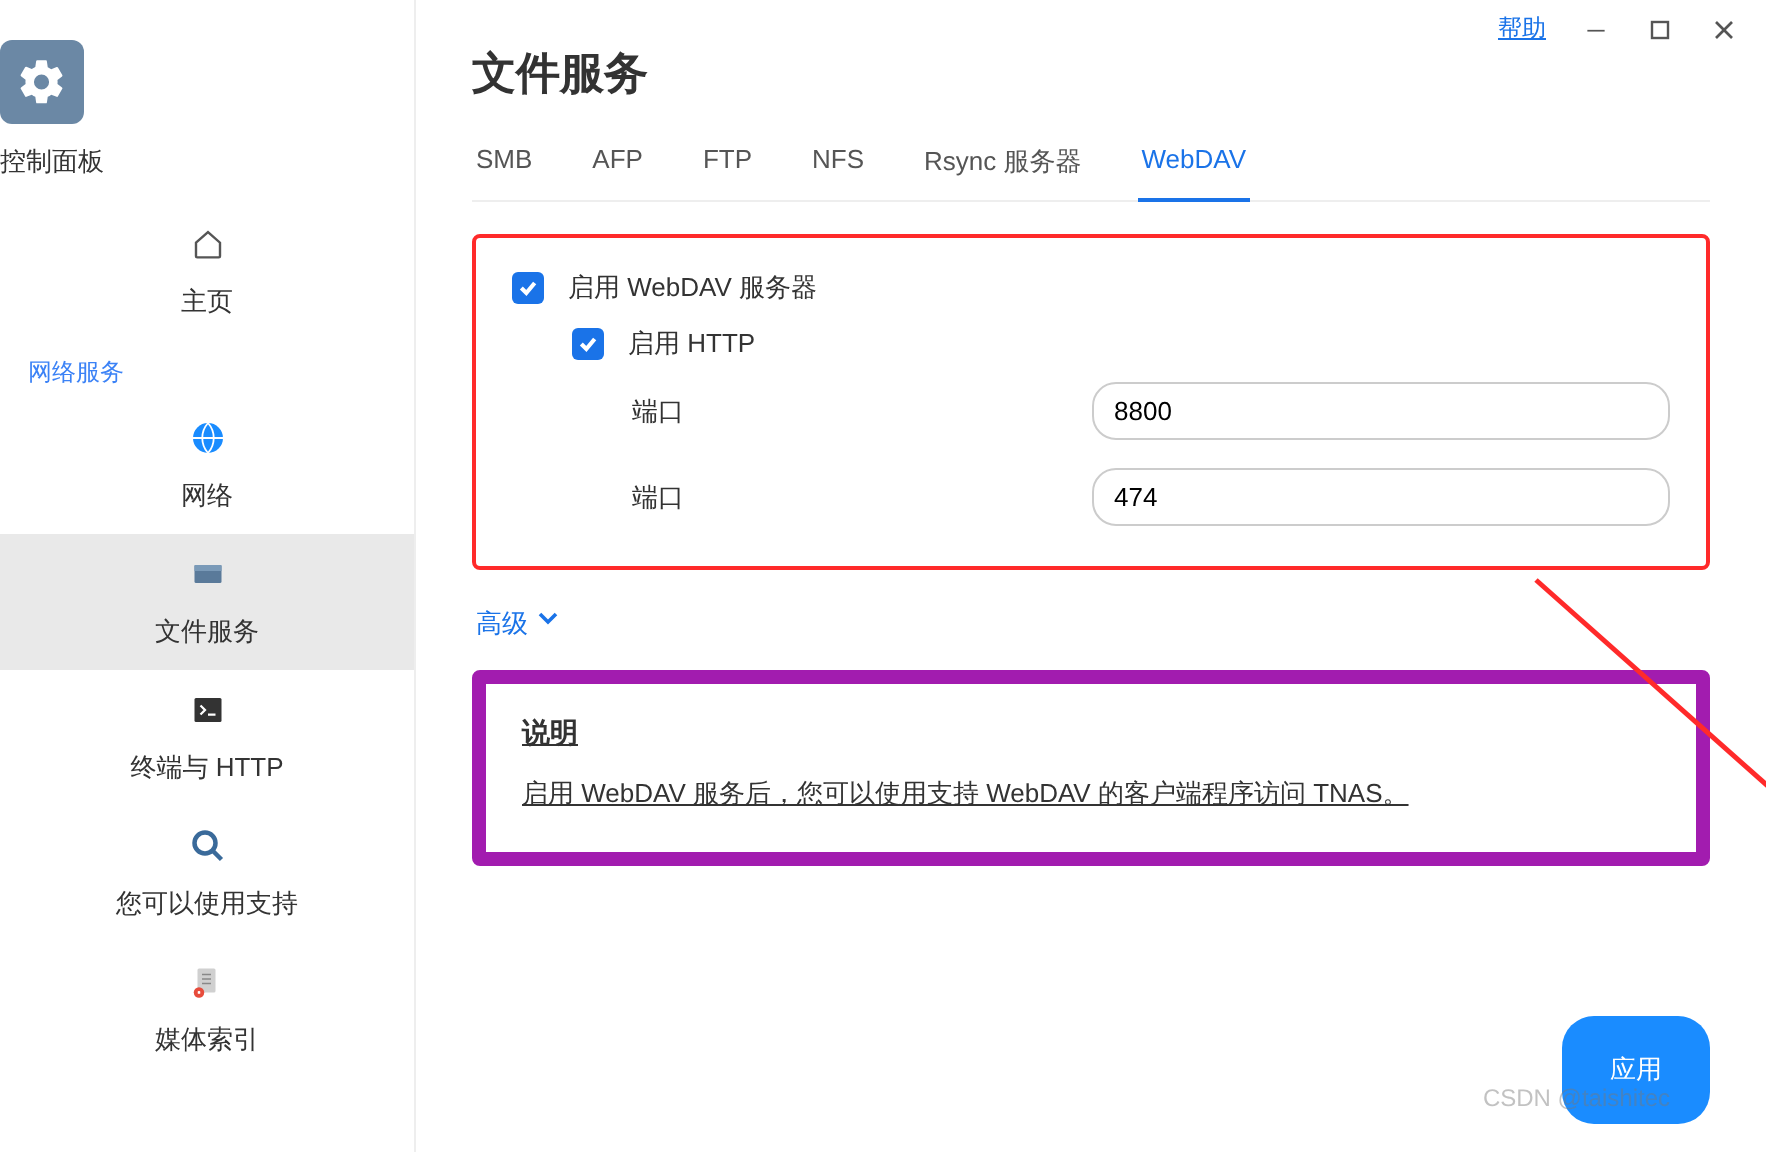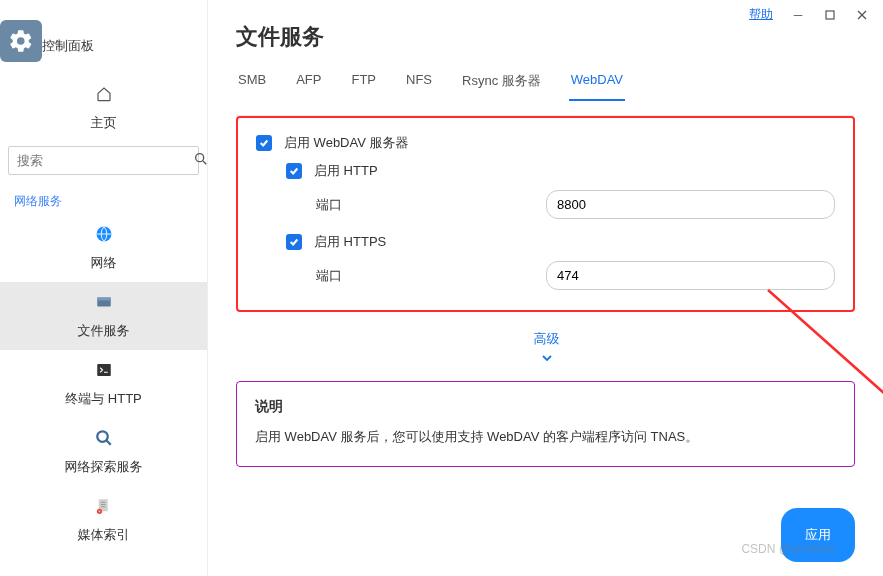--- a/index.html
+++ b/index.html
@@ -47,21 +47,21 @@
 }
 .sidebar {
   width: 208px;
   border-right: 1px solid #eee;
   display: flex;
   flex-direction: column;
   padding-top: 10px;
 }
 .logo-area {
   display: flex;
-  align-items: center;
+  flex-direction: column;
   padding: 10px 0 12px;
 }
 .gear-icon {
   width: 42px;
   height: 42px;
   background: #6b88a5;
   border-radius: 6px;
   display: flex;
   align-items: center;
   justify-content: center;
@@ -122,21 +122,22 @@
 }
 .page-title {
   font-size: 22px;
   font-weight: bold;
   margin-bottom: 16px;
 }
 .tabs {
   display: flex;
   gap: 26px;
   border-bottom: 1px solid #eee;
-  padding-bottom: 15px;
+  padding-bottom: 0;
+  margin-bottom: 16px;
 }
 .tab {
   padding: 4px 2px 10px;
   font-size: 13px;
   color: #555;
   cursor: pointer;
 }
 .tab.active {
   color: #1a73e8;
   border-bottom: 2px solid #1a73e8;
@@ -182,30 +183,30 @@
   border: 1px solid #ccc;
   border-radius: 12px;
   padding: 6px 10px;
   font-size: 13px;
   outline: none;
 }
 .advanced-row {
   color: #1a73e8;
   font-size: 13px;
   display: flex;
-  align-items: center;
+  align-items: flex-start;
   gap: 4px;
   cursor: pointer;
   margin: 4px 0 14px 2px;
-  flex-direction: column;
 }
 .info-box {
-  border: 1px solid #a21caf;
+  border: 7px solid #a21caf;
   border-radius: 4px;
   padding: 16px 18px 20px;
+  text-decoration: underline;
 }
 .info-title {
   font-weight: bold;
   font-size: 14px;
   margin-bottom: 12px;
 }
 .info-text {
   font-size: 13px;
   color: #333;
 }
@@ -266,29 +267,20 @@
 
     <div class="nav-row">
       <span class="nav-icon">
         <svg width="16" height="16" viewBox="0 0 24 24" fill="none" stroke="#555" stroke-width="1.8">
             <path d="M3 11l9-8 9 8v10a1 1 0 0 1-1 1H4a1 1 0 0 1-1-1z"></path>
           </svg>
       </span>
       <span>主页</span>
     </div>
 
-    <div class="search-row">
-      <input type="text" placeholder="搜索" style="">
-      <span>
-        <svg width="16" height="16" viewBox="0 0 24 24" fill="none" stroke="#555" stroke-width="2">
-            <circle cx="10" cy="10" r="6"></circle>
-            <line x1="15" y1="15" x2="20" y2="20"></line>
-          </svg>
-      </span>
-    </div>
 
     <div class="section-label">网络服务</div>
 
     <div class="nav-row">
       <span class="nav-icon">
         <svg width="18" height="18" viewBox="0 0 24 24">
             <circle cx="12" cy="12" r="10" fill="#1a8cff"></circle>
             <path d="M2 12h20M12 2a15 15 0 0 1 0 20M12 2a15 15 0 0 0 0 20" fill="none" stroke="#fff" stroke-width="1.2"></path>
           </svg>
       </span>
@@ -315,21 +307,21 @@
       <span>终端与 HTTP</span>
     </div>
 
     <div class="nav-row">
       <span class="nav-icon">
         <svg width="18" height="18" viewBox="0 0 24 24">
             <circle cx="10" cy="10" r="7" fill="none" stroke="#3a6a9a" stroke-width="3"></circle>
             <line x1="15" y1="15" x2="21" y2="21" stroke="#3a6a9a" stroke-width="3"></line>
           </svg>
       </span>
-      <span>网络探索服务</span>
+      <span>您可以使用支持</span>
     </div>
 
     <div class="nav-row">
       <span class="nav-icon">
         <svg width="18" height="18" viewBox="0 0 24 24">
             <rect x="5" y="3" width="12" height="16" rx="1" fill="#d0d0d0"></rect>
             <line x1="8" y1="7" x2="14" y2="7" stroke="#888"></line>
             <line x1="8" y1="10" x2="14" y2="10" stroke="#888"></line>
             <line x1="8" y1="13" x2="14" y2="13" stroke="#888"></line>
             <circle cx="6" cy="19" r="3.5" fill="#e74c3c"></circle>
@@ -369,28 +361,20 @@
             </svg>
         </span>
         <span>启用 HTTP</span>
       </div>
 
       <div class="port-row">
         <span class="port-label">端口</span>
         <input class="port-input" type="text" value="8800" style="">
       </div>
 
-      <div class="form-row indent-1">
-        <span class="checkbox">
-          <svg width="10" height="10" viewBox="0 0 12 12">
-              <polyline points="2,6 5,9 10,3"></polyline>
-            </svg>
-        </span>
-        <span>启用 HTTPS</span>
-      </div>
 
       <div class="port-row" style="margin-bottom:2px">
         <span class="port-label">端口</span>
         <input class="port-input" type="text" value="474" style="">
       </div>
     </div>
 
     <div class="advanced-row">
       <span>高级</span>
       <span>

